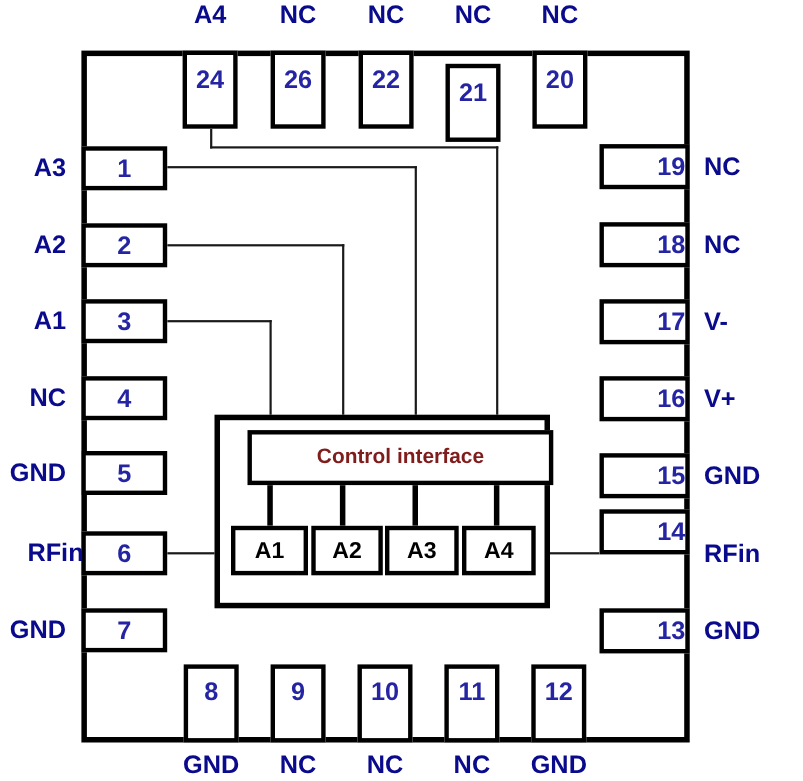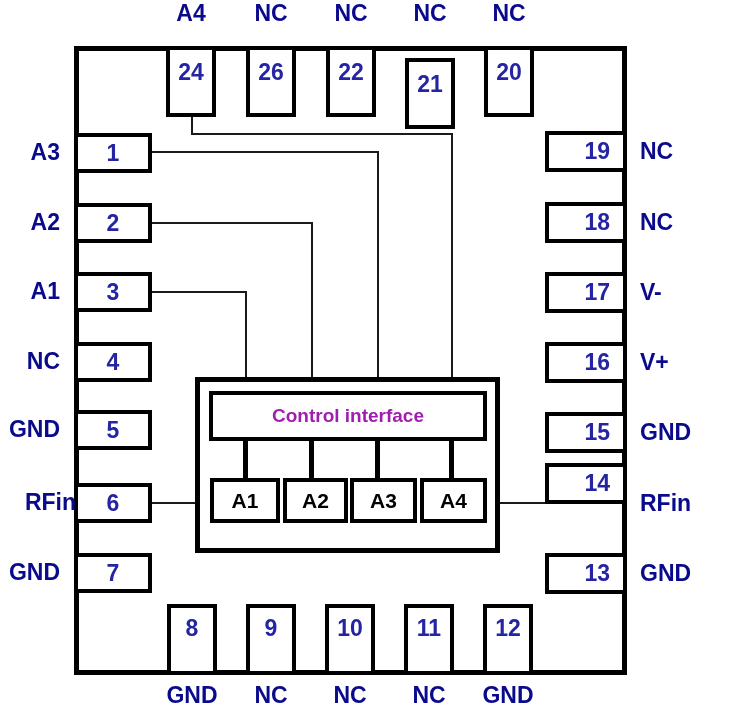--- a/index.html
+++ b/index.html
@@ -14,37 +14,37 @@
   }
   .route{position:absolute;background:#1a1a1a;z-index:2;}
   .pin{
     position:absolute;box-sizing:border-box;border:4px solid #000;background:#fff;
     display:flex;z-index:3;font-weight:bold;font-size:23px;
   }
   .pin .num{color:#2525A3;}
   .pin-top{width:50px;height:71px;top:46px;justify-content:center;align-items:flex-start;padding-top:9px;}
   .pin-bottom{width:50px;height:71px;top:604px;justify-content:center;align-items:flex-start;padding-top:7px;}
   .pin-left{left:74px;width:78px;height:40px;justify-content:center;align-items:center;}
-  .pin-right{left:545px;width:82px;height:41px;justify-content:flex-end;align-items:center;padding-right:13px;}
+  .pin-right{left:545px;width:82px;height:41px;justify-content:flex-end;align-items:center;padding-right:0;}
   .lbl{
     position:absolute;color:#0A0A8C;font-weight:bold;font-size:23px;z-index:4;white-space:nowrap;
   }
   .lbl-top{top:0;width:70px;text-align:center;}
   .lbl-bottom{top:682px;width:80px;text-align:center;}
   .lbl-left{left:0;width:60px;text-align:right;}
   .lbl-right{left:640px;width:90px;text-align:left;}
   .center-outer{
     position:absolute;left:195px;top:377px;width:305px;height:176px;
     border:5px solid #000;box-sizing:border-box;background:#fff;z-index:2;
   }
   .control-box{
-    position:absolute;left:209px;top:391px;width:278px;height:50px;
+    position:absolute;left:225px;top:391px;width:278px;height:50px;
     border:4px solid #000;box-sizing:border-box;background:#fff;z-index:3;
     display:flex;align-items:center;justify-content:center;
-    font-weight:bold;font-size:19px;color:#a21caf;
+    font-weight:bold;font-size:19px;color:#7f1d1d;
   }
   .stub{position:absolute;top:441px;width:5px;height:37px;background:#000;z-index:2;}
   .abox{
     position:absolute;top:478px;height:45px;border:4px solid #000;box-sizing:border-box;
     background:#fff;z-index:3;display:flex;align-items:center;justify-content:center;
     font-weight:bold;font-size:21px;color:#000;
   }
 </style>
 </head>
 <body>

